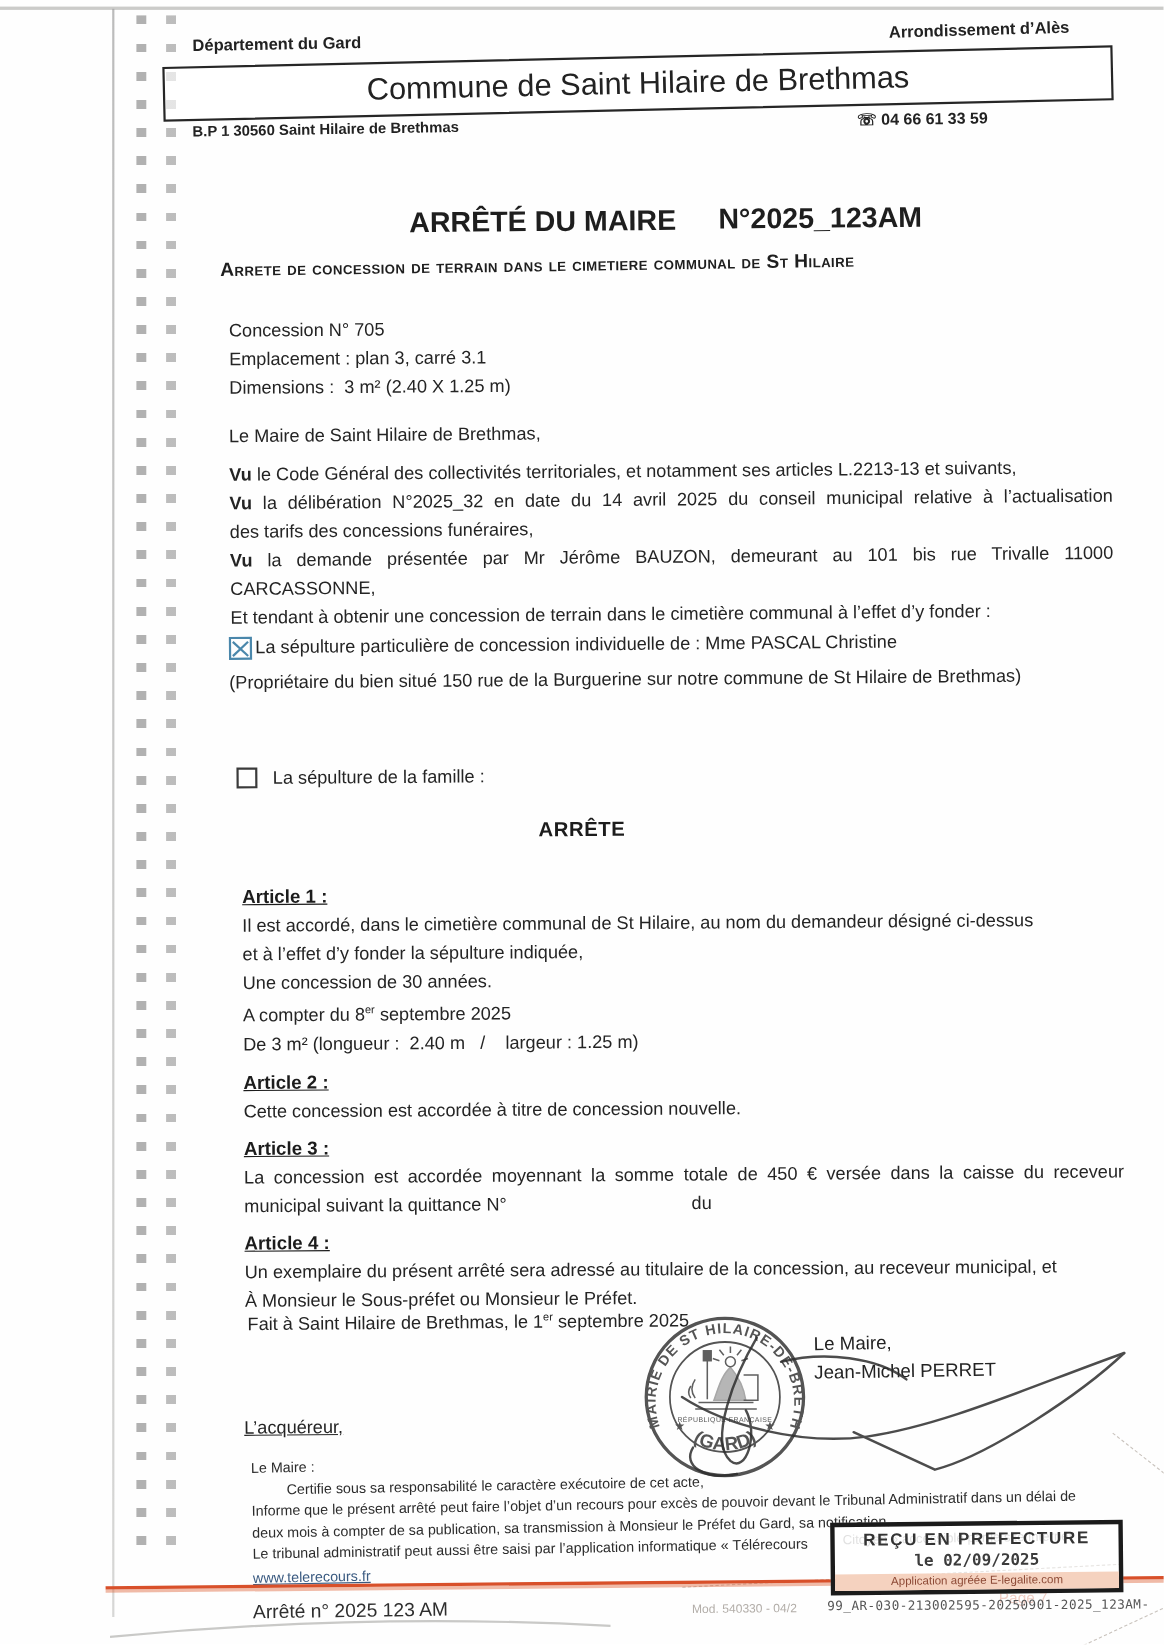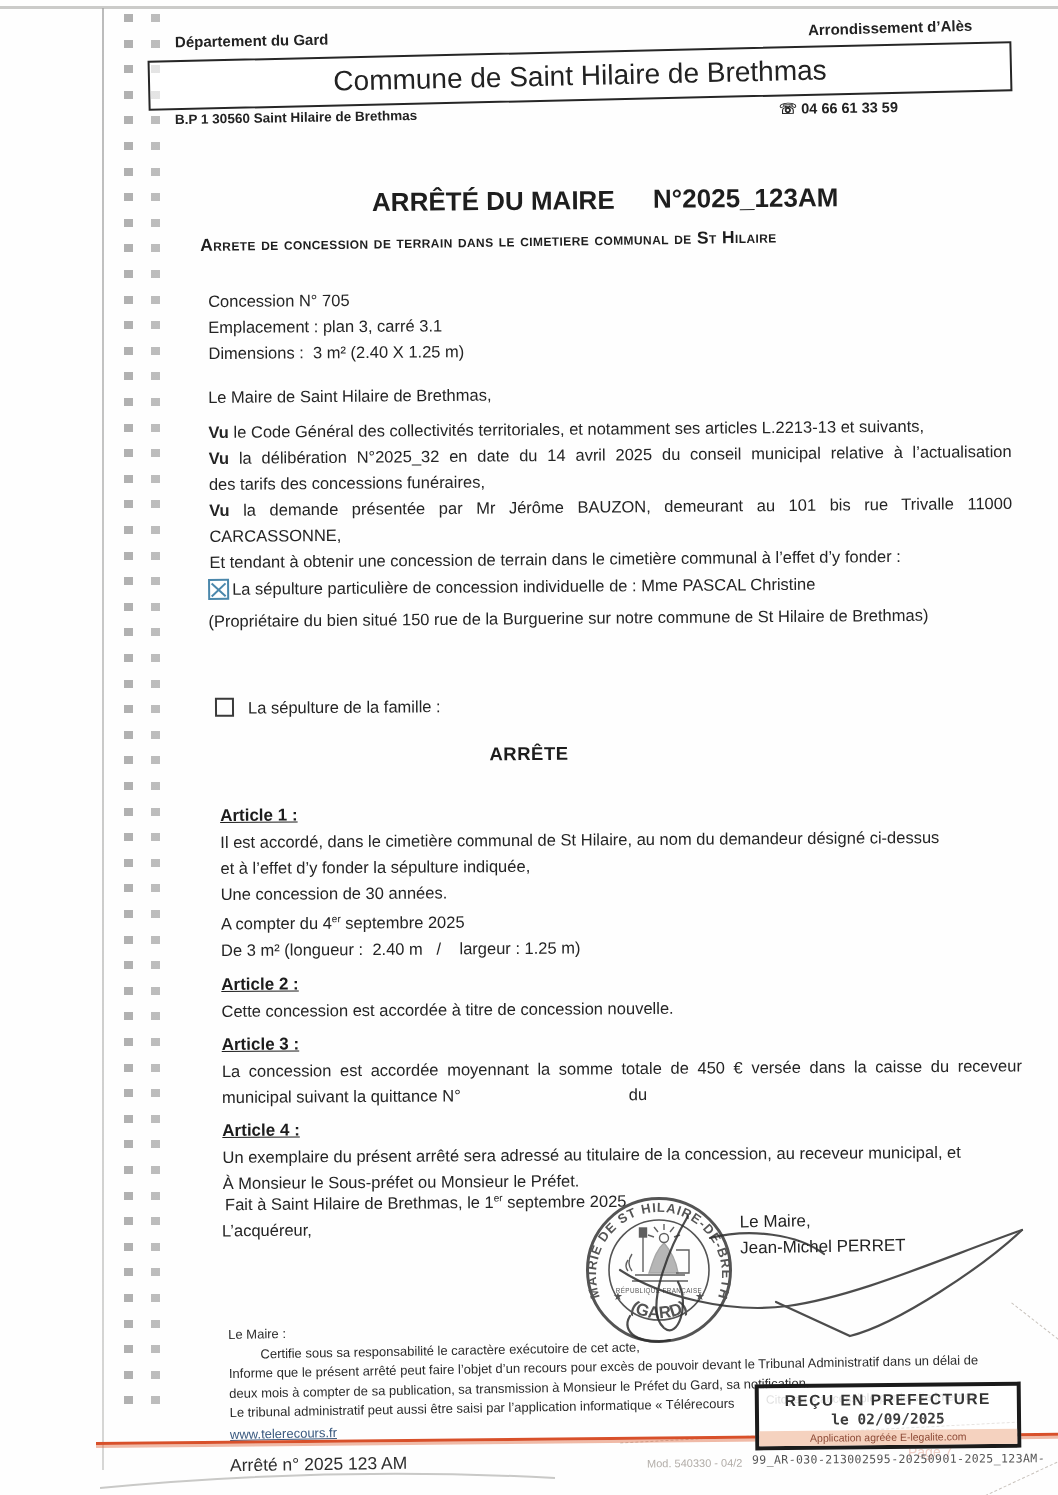--- a/index.html
+++ b/index.html
@@ -86,39 +86,39 @@
     <span>La sépulture de la famille :</span>
   </div>
 
   <div class="abs b" style="left:0;top:743px;width:1058px;text-align:center;font-size:18.5px;color:#1c1c1c;letter-spacing:.5px;transform:rotate(-.3deg);">ARRÊTE</div>
 
   <div class="abs body-txt" style="left:220px;top:803px;width:800px;transform:rotate(-.4deg);transform-origin:left top;">
     <div class="art-h">Article 1 :</div>
     <div>Il est accordé, dans le cimetière communal de St Hilaire, au nom du demandeur désigné ci-dessus</div>
     <div>et à l’effet d’y fonder la sépulture indiquée,</div>
     <div>Une concession de 30 années.</div>
-    <div><span>A compter du 4</span><sup style="font-size:10px;">er</sup><span> septembre 2025</span></div>
+    <div><span>A compter du 8</span><sup style="font-size:10px;">er</sup><span> septembre 2025</span></div>
     <div class="pre">De 3 m² (longueur :  2.40 m   /    largeur : 1.25 m)</div>
 
     <div class="art-h" style="margin-top:9px;">Article 2 :</div>
     <div>Cette concession est accordée à titre de concession nouvelle.</div>
 
     <div class="art-h" style="margin-top:8px;">Article 3 :</div>
     <div class="jl">La concession est accordée moyennant la somme totale de 450 € versée dans la caisse du receveur</div>
     <div><span>municipal suivant la quittance N°</span><span class="gap"></span><span>du</span></div>
 
     <div class="art-h" style="margin-top:8px;">Article 4 :</div>
     <div>Un exemplaire du présent arrêté sera adressé au titulaire de la concession, au receveur municipal, et</div>
     <div>À Monsieur le Sous-préfet ou Monsieur le Préfet.</div>
   </div>
 
   <div class="abs body-txt" style="left:225px;top:1186px;transform:rotate(-.5deg);">
     <span>Fait à Saint Hilaire de Brethmas, le 1</span><sup style="font-size:10px;">er</sup><span> septembre 2025</span>
   </div>
-  <div class="abs body-txt" style="left:222px;top:1217px;transform:rotate(-.5deg);">L’acquéreur,</div>
+  <div class="abs body-txt" style="left:222px;top:1285px;transform:rotate(-.5deg);text-decoration:underline;">L’acquéreur,</div>
 
   <div class="abs" style="left:740px;top:1208px;font-size:17px;line-height:26px;color:#232323;transform:rotate(-1deg);">
     <div>Le Maire,</div>
     <div>Jean-Michel PERRET</div>
   </div>
 
   <svg class="abs" style="left:583px;top:1194px;opacity:.88;" width="152" height="152" viewBox="0 0 152 152">
     <g fill="none" stroke="#3d3d3d">
       <circle cx="76" cy="76" r="71.5" stroke-width="3"></circle>
       <circle cx="76" cy="76" r="50" stroke-width="1.6"></circle>
@@ -179,19 +179,19 @@
   <div class="abs pref-box" style="left:755px;top:1383px;transform:rotate(-.6deg);z-index:3;">
     <div class="pref-title">REÇU EN PREFECTURE</div>
     <div class="pref-date">le 02/09/2025</div>
     <div class="pref-app">Application agréée E-legalite.com</div>
   </div>
   <div class="abs" style="left:752px;top:1452px;font-family:'DejaVu Sans Mono',monospace;font-size:11.5px;color:#555;
               letter-spacing:.4px;transform:rotate(-.3deg);z-index:3;">99_AR-030-213002595-20250901-2025_123AM-</div>
   <div class="abs" style="left:908px;top:1444px;font-size:14px;color:#e5a898;opacity:.55;z-index:1;">Page 7</div>
 
   <div class="abs" style="left:230px;top:1454px;font-size:17.5px;color:#2e2e2e;transform:rotate(-.8deg);">Arrêté n° 2025 123 AM</div>
-  <div class="abs" style="left:647px;top:1457px;font-size:11px;color:#b2ada8;transform:rotate(-.5deg);">Mod. 540330 - 04/2</div>
+  <div class="abs" style="left:629px;top:1457px;font-size:11px;color:#b2ada8;transform:rotate(-.5deg);">Mod. 540330 - 04/2</div>
 
   <svg class="abs" style="left:100px;top:1450px;" width="460" height="45" viewBox="0 0 460 45">
     <path d="M0,38 Q230,16 455,28" fill="none" stroke="#c9c9c7" stroke-width="2"></path>
   </svg>
 
 </div>
 
 </body></html>

